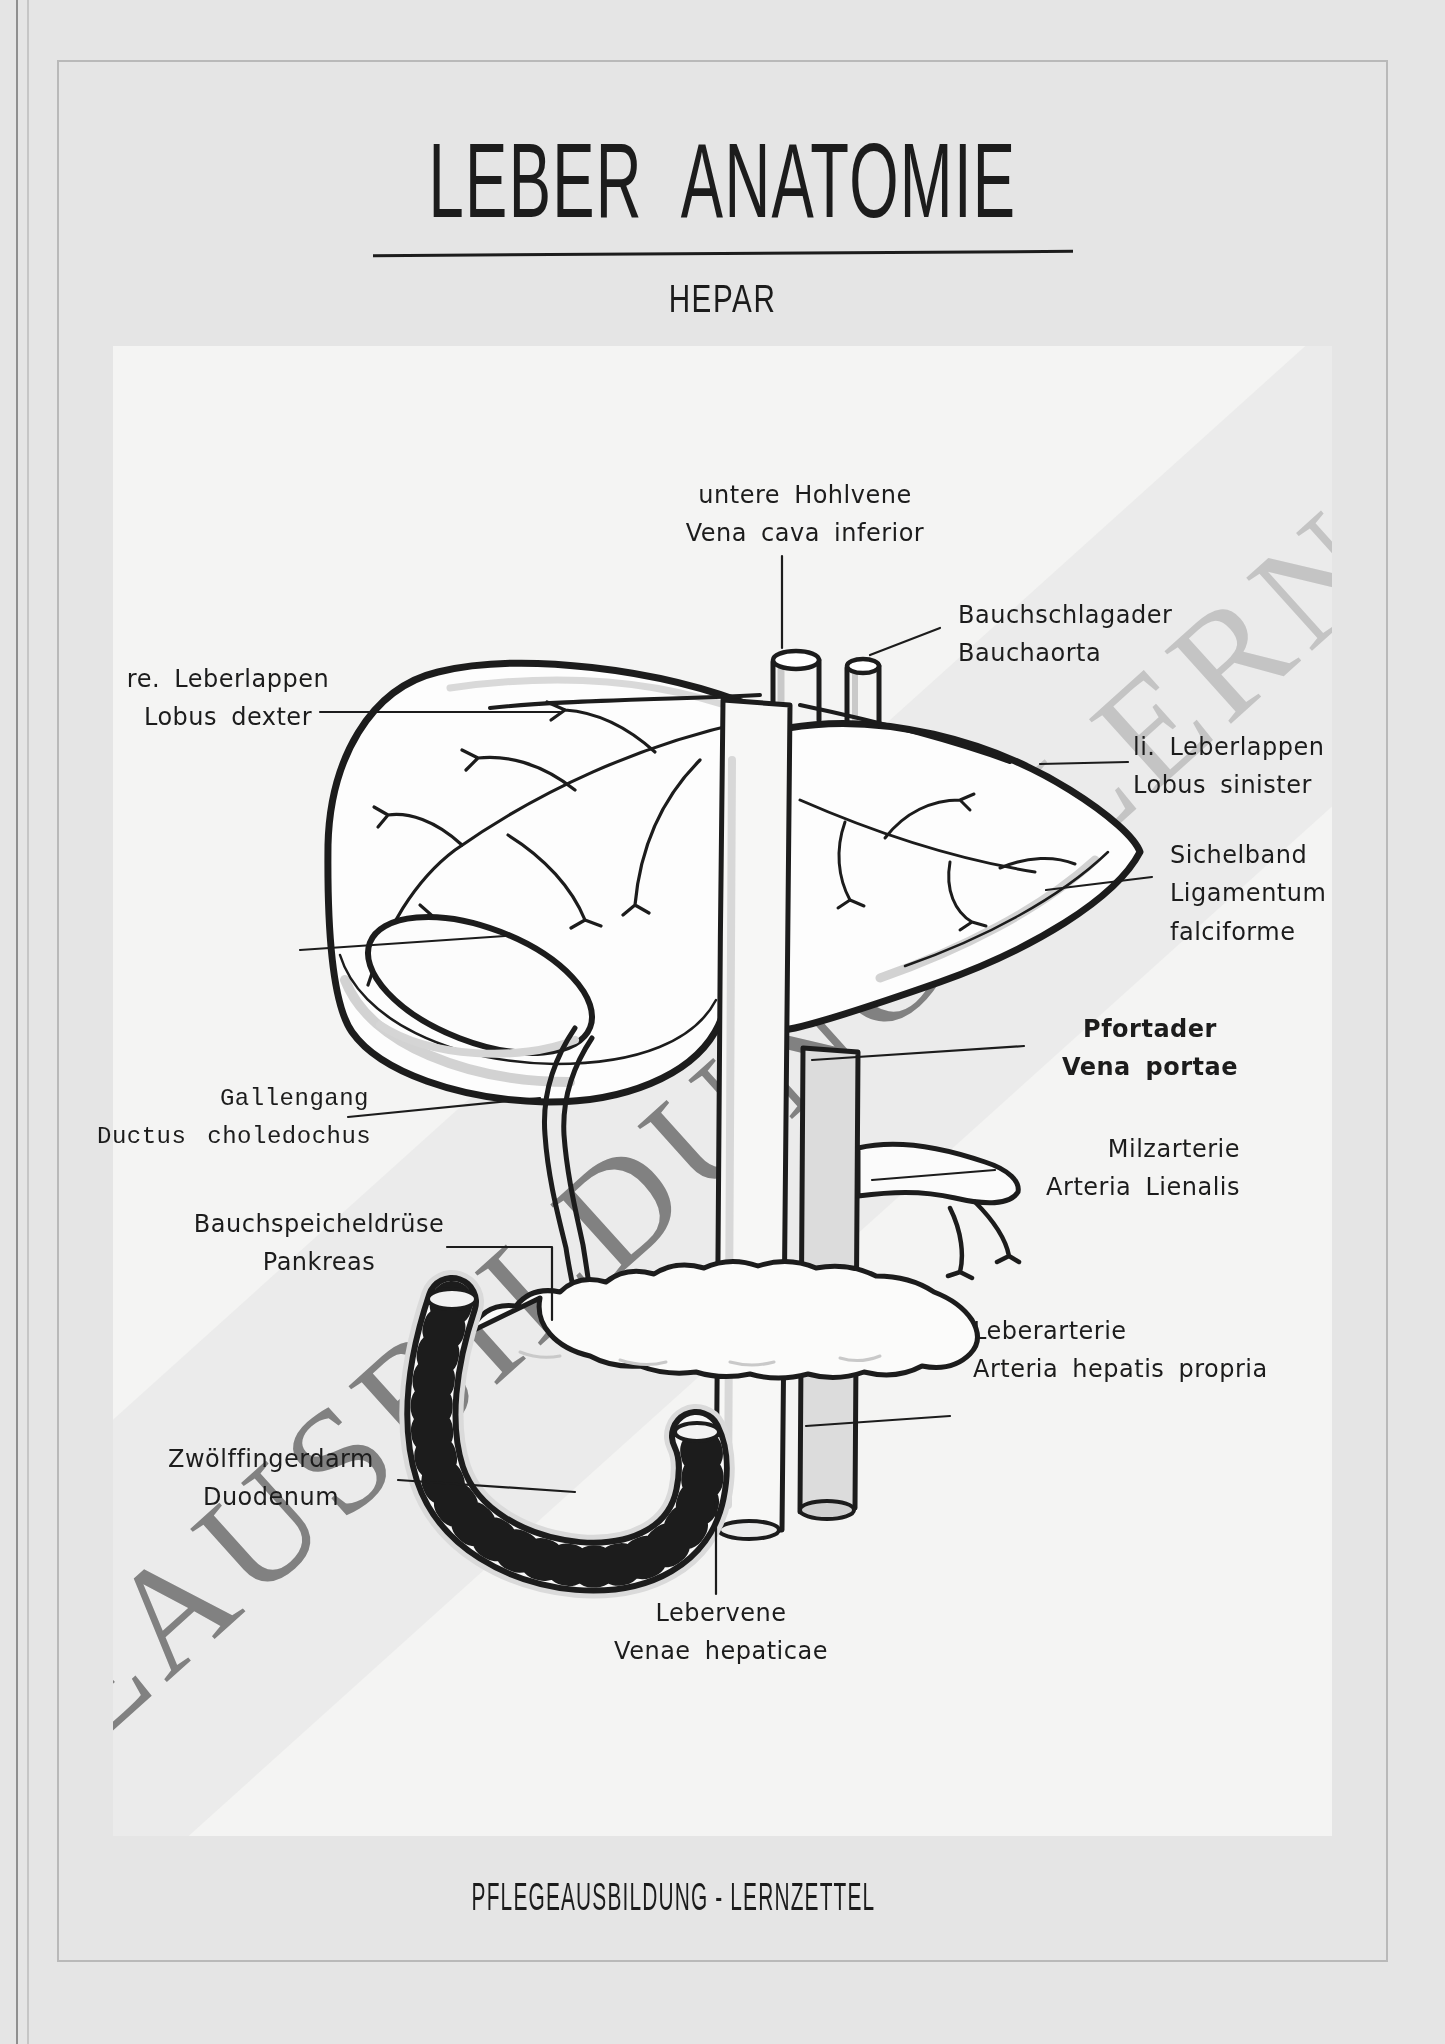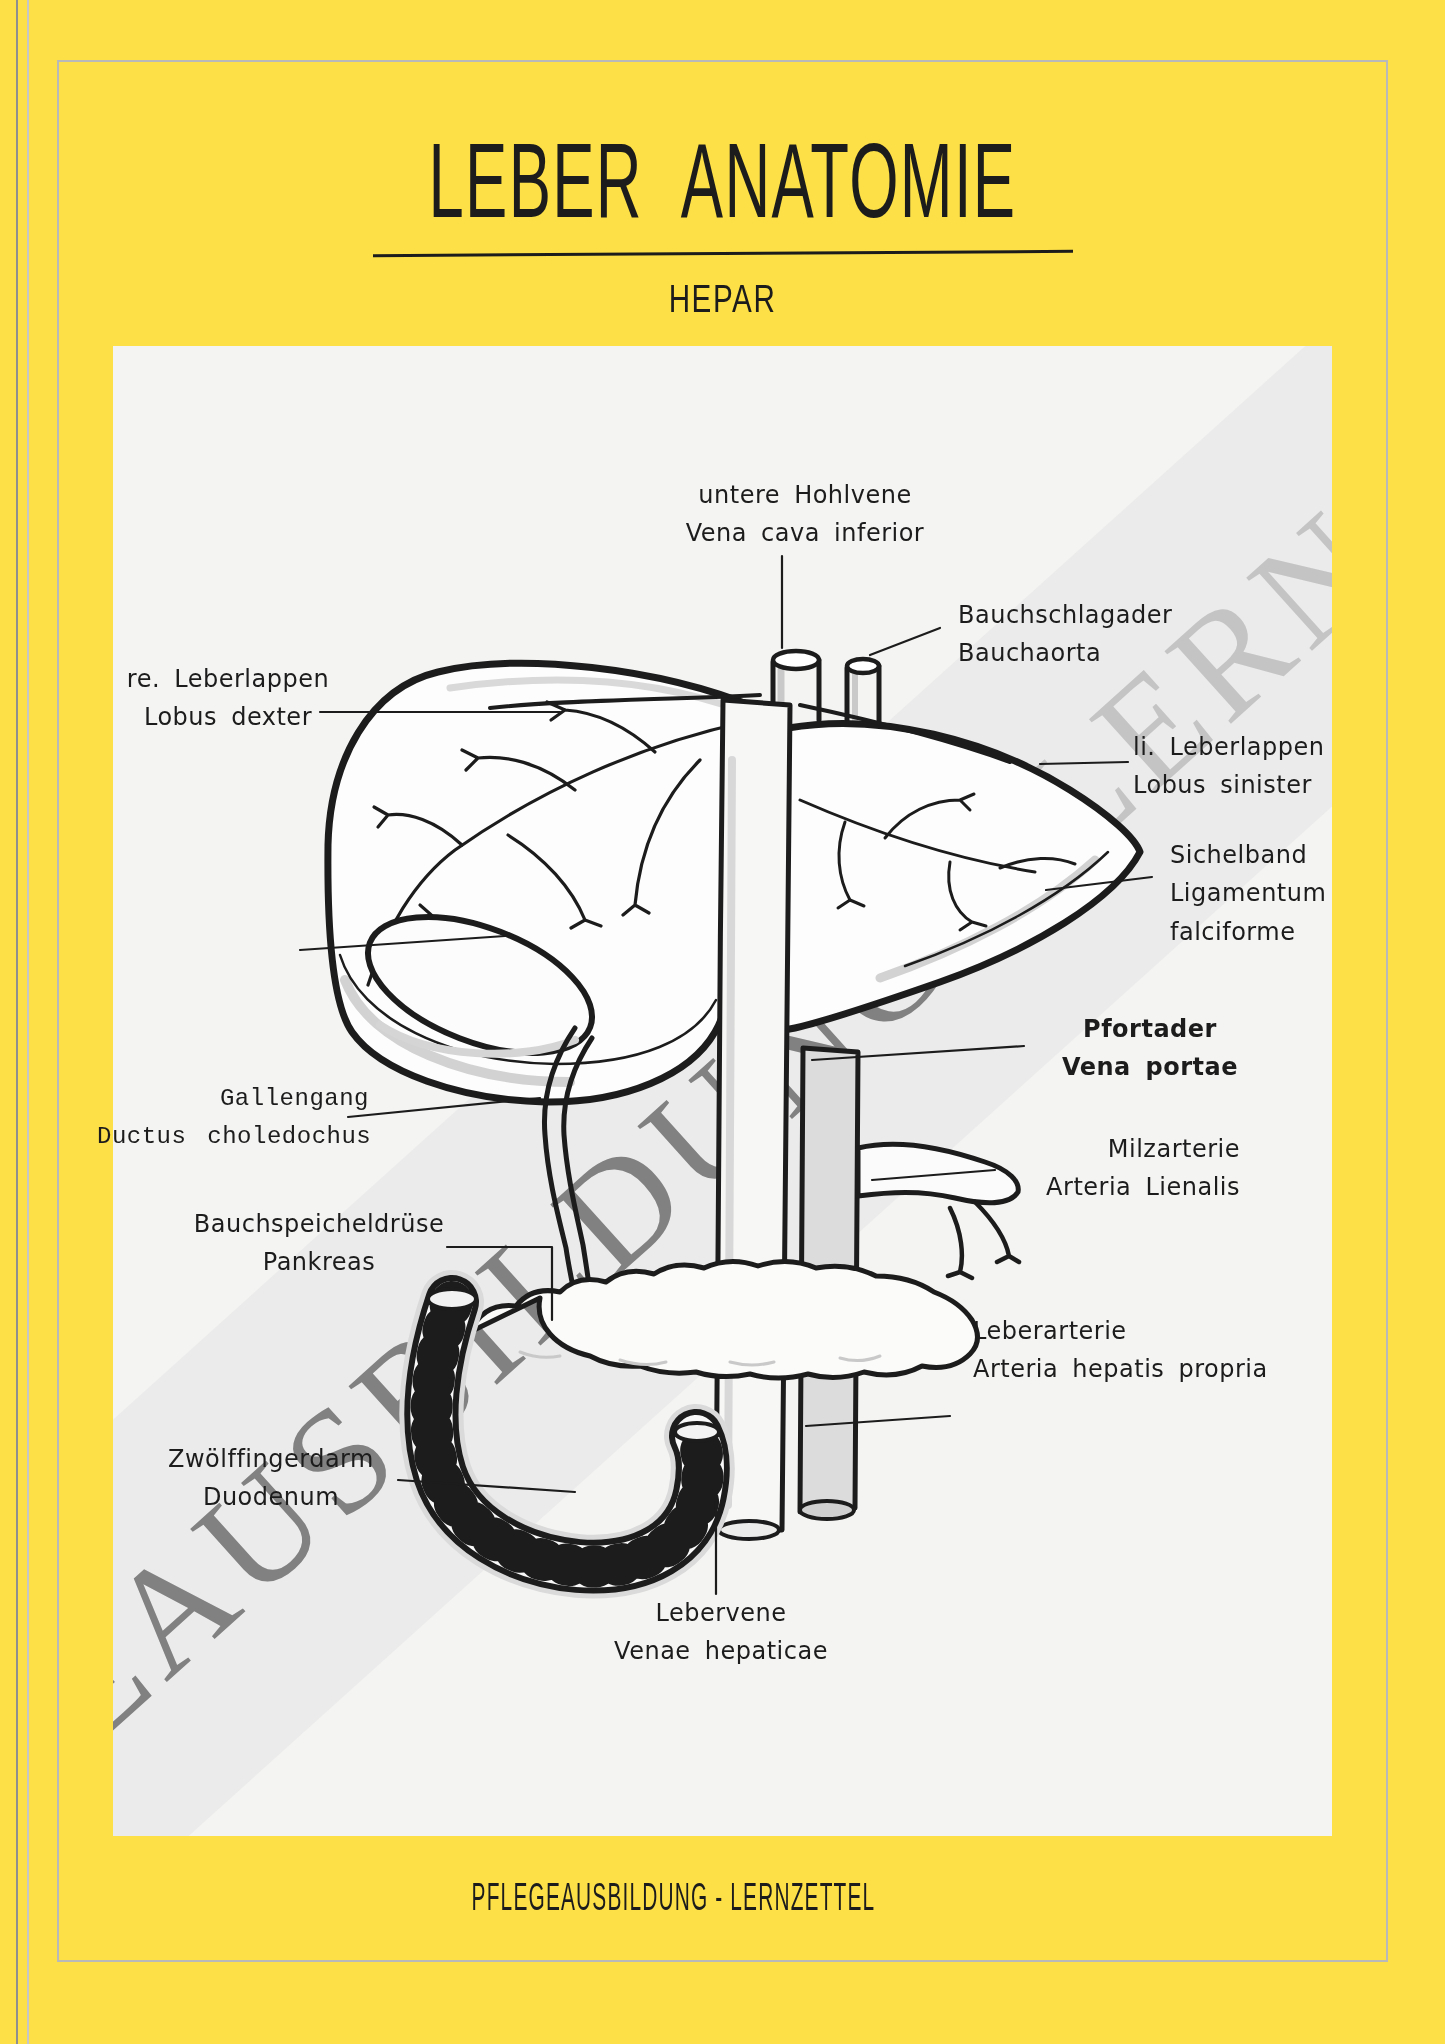--- a/index.html
+++ b/index.html
@@ -1,16 +1,16 @@
 <!DOCTYPE html>
 <html><head>
 <meta charset="utf-8">
 <style>
   html,body{margin:0;padding:0;background:#ffffff;}
-  .page{position:relative;width:1445px;height:2044px;background:#fde047;overflow:hidden;
+  .page{position:relative;width:1445px;height:2044px;background:#e5e5e5;overflow:hidden;
         font-family:"DejaVu Sans",sans-serif;color:#1c1c1c;}
   .edge-line-1{position:absolute;left:16px;top:0;width:2px;height:100%;background:#8f8f8f;}
   .edge-line-2{position:absolute;left:27px;top:0;width:2px;height:100%;background:#c6c6c6;}
   .frame{position:absolute;left:57px;top:60px;right:57px;bottom:82px;border:2px solid #b9b9b9;}
 
   .title{position:absolute;left:0;right:0;top:126px;text-align:center;
          font-family:"Liberation Sans",sans-serif;font-size:96px;font-weight:400;
          letter-spacing:2px;word-spacing:34px;transform:scaleX(.66) scaleY(1.1);}
   .title-underline{position:absolute;left:50%;top:252px;width:700px;height:3px;background:#1c1c1c;
          transform:translateX(-50%) rotate(-.35deg);}

